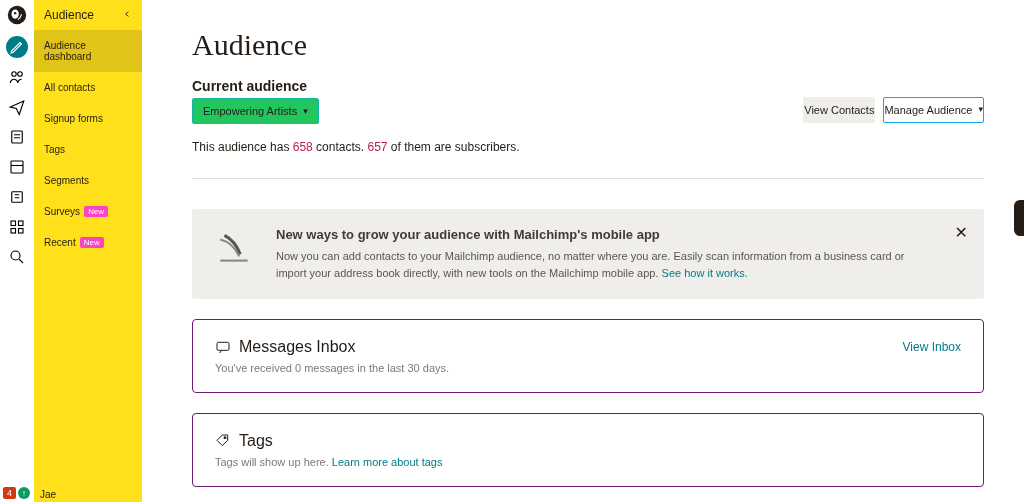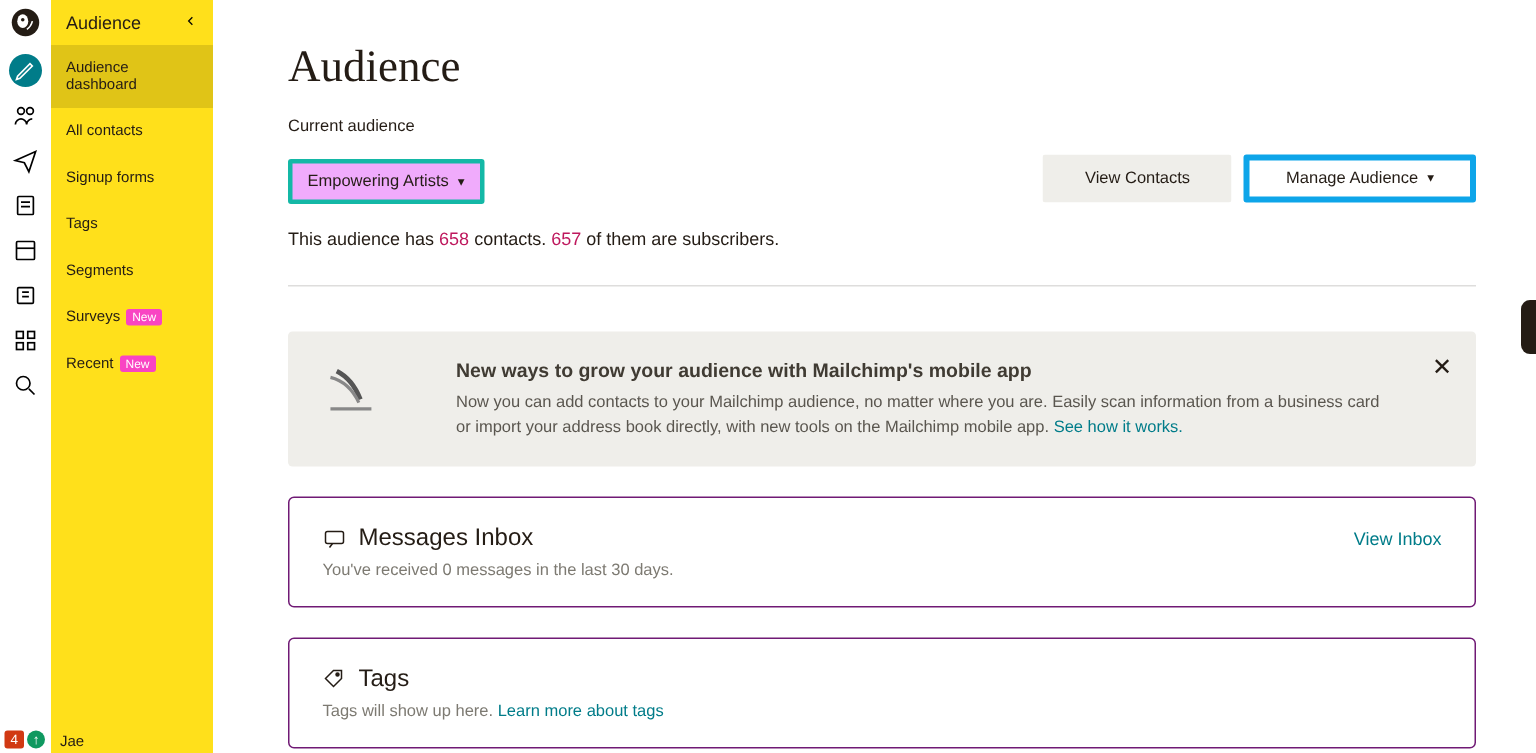--- a/index.html
+++ b/index.html
@@ -17,33 +17,33 @@
   .sidebar-header { display: flex; align-items: center; padding: 8px 10px; font-size: 12px; font-weight: 500; }
   .sidebar-header .chevron { margin-left: auto; }
   .menu-item { display: flex; align-items: center; font-size: 10px; padding: 10px 10px; color: #241c15; cursor: pointer; }
   .menu-item.active { background: rgba(0,0,0,0.12); }
   .badge-new { background: #f944c3; color: #fff; font-size: 8px; padding: 1px 4px; margin-left: 4px; border-radius: 2px; }
   .sidebar-footer { position: absolute; bottom: 2px; left: 6px; font-size: 10px; display: flex; align-items: center; }
 
   .main { flex: 1; padding: 28px 40px 20px 50px; overflow: hidden; }
   .h1 { font-family: Georgia, 'Times New Roman', serif; font-size: 30px; font-weight: 400; margin-bottom: 16px; }
   .topbar { display: flex; align-items: flex-end; justify-content: space-between; }
-  .label { font-size: 11px; font-weight: 400; margin-bottom: 16px; }
-  .select-btn { border: 3px solid #14b8a6; background: #f0abfc; font-size: 11px; padding: 6px 10px; display: inline-flex; align-items: center; cursor: pointer; border-radius: 2px; }
+  .label { font-size: 14px; font-weight: 700; margin-bottom: 4px; }
+  .select-btn { border: 1px solid #14b8a6; background: #22c55e; font-size: 11px; padding: 6px 10px; display: inline-flex; align-items: center; cursor: pointer; border-radius: 2px; }
   .select-btn .caret { margin-left: 6px; font-size: 9px; }
   .btn-group { display: flex; gap: 8px; margin-bottom: 1px; }
-  .btn-outline { border: 4px solid #0ea5e9; background: #fff; font-size: 11px; padding: 6px 24px; cursor: pointer; border-radius: 2px; display: inline-flex; }
+  .btn-outline { border: 1px solid #0ea5e9; background: #fff; font-size: 11px; padding: 6px 0; cursor: pointer; border-radius: 2px; display: inline-flex; }
   .btn-outline.shade { background: #efeeea; border-color: transparent; }
   .btn-outline .caret { margin-left: 6px; font-size: 9px; }
 
   .summary { font-size: 12px; margin-top: 16px; }
   .summary .linknum { color: #be185d; cursor: pointer; }
   .divider { height: 1px; background: #dedddc; margin-top: 24px; }
 
-  .banner { background: #efeeea; display: flex; padding: 18px 22px; margin-top: 30px; border-radius: 3px; position: relative; gap: 28px; }
+  .banner { background: #efeeea; display: flex; padding: 18px 22px; margin-top: 30px; border-radius: 3px; position: relative; }
   .banner-illu { width: 42px; height: 42px; margin-right: 20px; }
   .banner-title { font-size: 13px; font-weight: 600; margin-bottom: 6px; color: #403b33; }
   .banner-body { font-size: 11px; color: #5a564f; line-height: 1.5; }
   .banner-link { color: #007c89; cursor: pointer; }
   .banner-close { position: absolute; right: 16px; top: 14px; cursor: pointer; font-size: 16px; color: #241c15; }
 
   .card { border: 1px solid #701a75; border-radius: 4px; padding: 18px 22px; margin-top: 20px; }
   .card-head { display: flex; align-items: center; justify-content: space-between; }
   .card-title { display: flex; align-items: center; font-size: 16px; font-weight: 500; }
   .card-title .ic { width: 16px; height: 16px; margin-right: 8px; }

